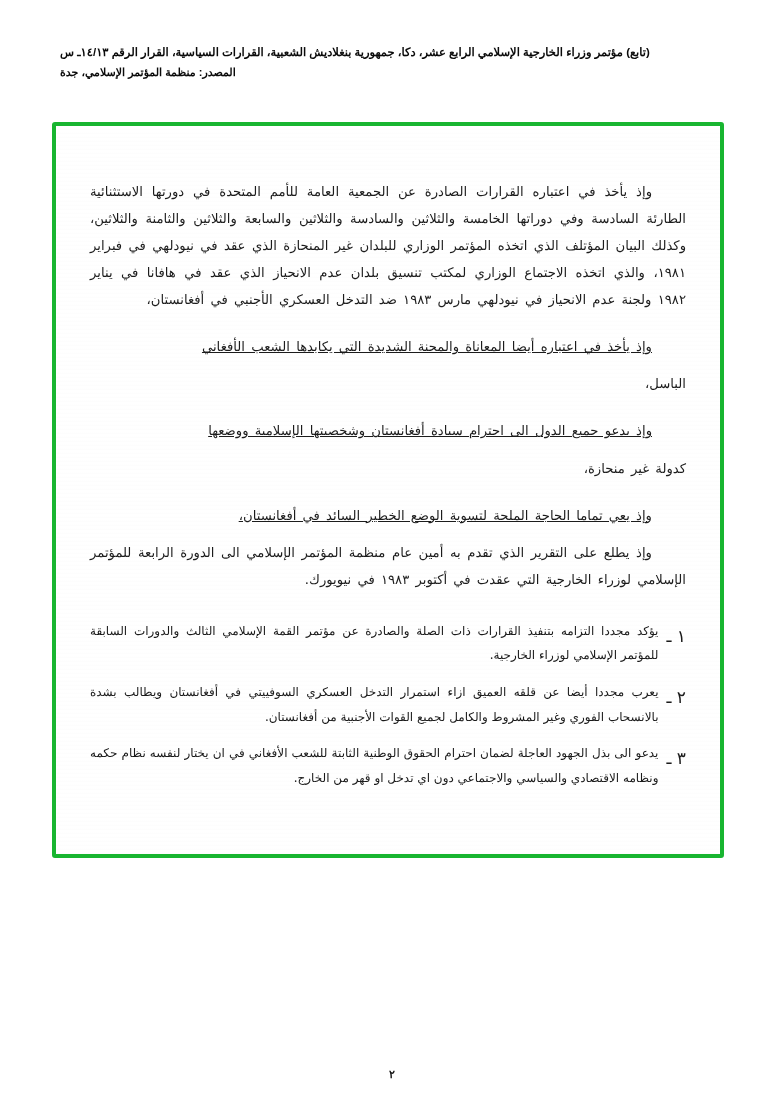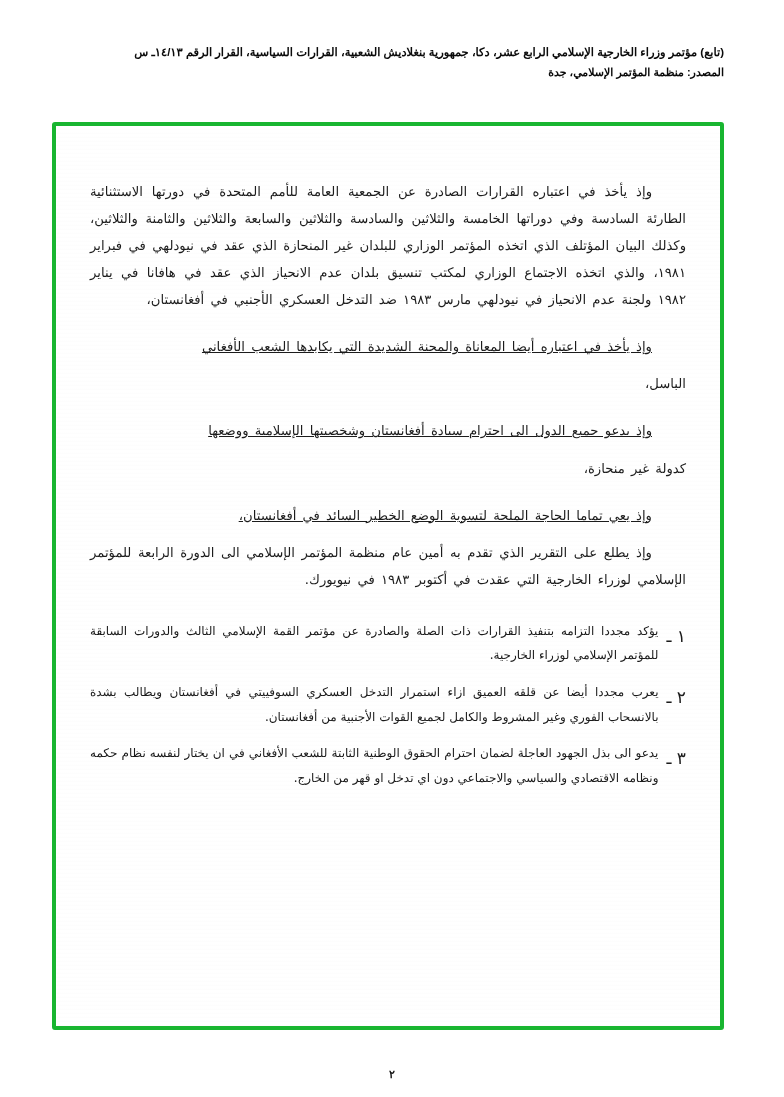--- a/index.html
+++ b/index.html
@@ -21,21 +21,21 @@
     inset: 0;
     box-sizing: border-box;
   }
 
   
   .doc-header {
     position: absolute;
     top: 44px;
     left: 60px;
     right: 60px;
-    text-align: right;
+    text-align: left;
     direction: rtl;
   }
   .doc-header .line1 {
     font-family: "Liberation Sans", sans-serif;
     font-weight: bold;
     font-size: 11.5px;
     letter-spacing: 0px;
     color: #0b0b0b;
     line-height: 1.5;
   }
@@ -46,21 +46,21 @@
     color: #0b0b0b;
     margin-top: 5px;
   }
 
   
   .green-frame {
     position: absolute;
     top: 122px;
     left: 52px;
     width: 672px;
-    height: 908px;
+    height: 736px;
     border: 4px solid #18b530;
     border-radius: 3px;
     box-sizing: border-box;
     background: #ffffff;
   }
 
   
   .scan {
     position: absolute;
     top: 52px;

